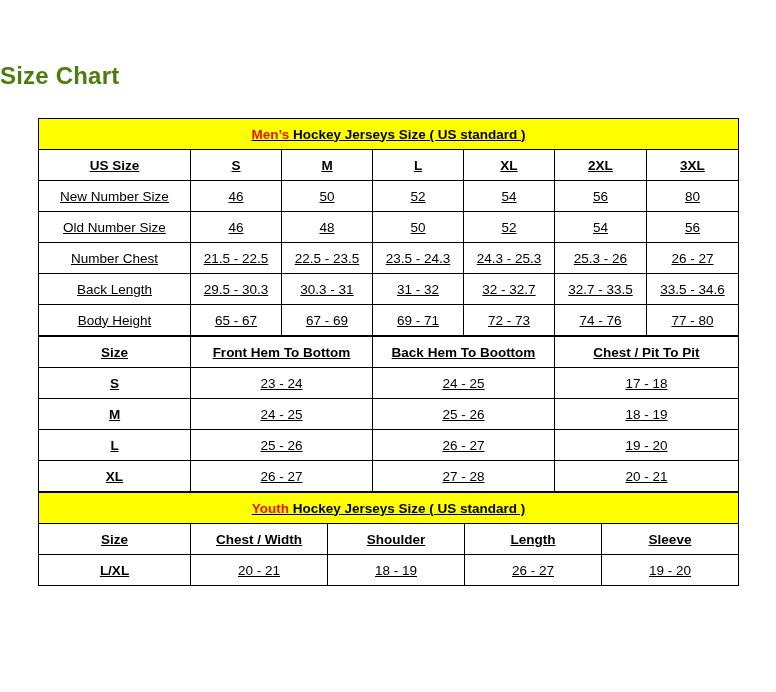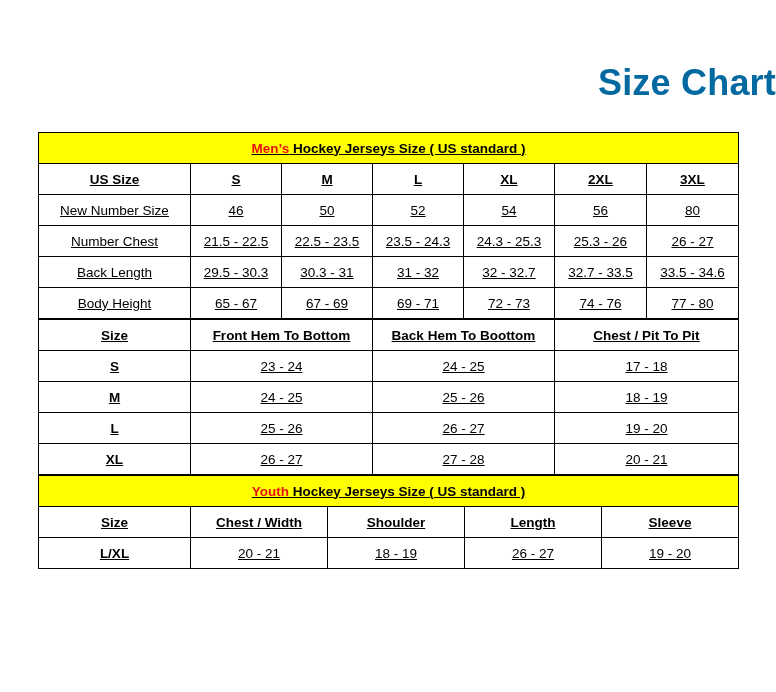--- a/index.html
+++ b/index.html
@@ -14,23 +14,23 @@
     color: #000000;
     overflow: hidden;
   }
   .page {
     position: relative;
     width: 776px;
     height: 692px;
     box-sizing: border-box;
   }
   .title {
-    text-align: right;
-    color: #0369a1;
-    font-size: 36px;
+    text-align: left;
+    color: #4d7c0f;
+    font-size: 24px;
     font-weight: bold;
     padding-top: 62px;
     letter-spacing: 0.2px;
   }
   .chart-wrap {
     margin: 28px 38px 0 38px;
     text-decoration: underline;
   }
   table.size-table {
     border-collapse: collapse;
@@ -97,20 +97,29 @@
           <td class="colhead">3XL</td>
         </tr>
         <tr>
           <td class="rowlabel">New Number Size</td>
           <td>46</td>
           <td>50</td>
           <td>52</td>
           <td>54</td>
           <td>56</td>
           <td>80</td>
+        </tr>
+        <tr>
+          <td class="rowlabel">Old Number Size</td>
+          <td>46</td>
+          <td>48</td>
+          <td>50</td>
+          <td>52</td>
+          <td>54</td>
+          <td>56</td>
         </tr>
         <tr>
           <td class="rowlabel">Number Chest</td>
           <td>21.5 - 22.5</td>
           <td>22.5 - 23.5</td>
           <td>23.5 - 24.3</td>
           <td>24.3 - 25.3</td>
           <td>25.3 - 26</td>
           <td>26 - 27</td>
         </tr>

